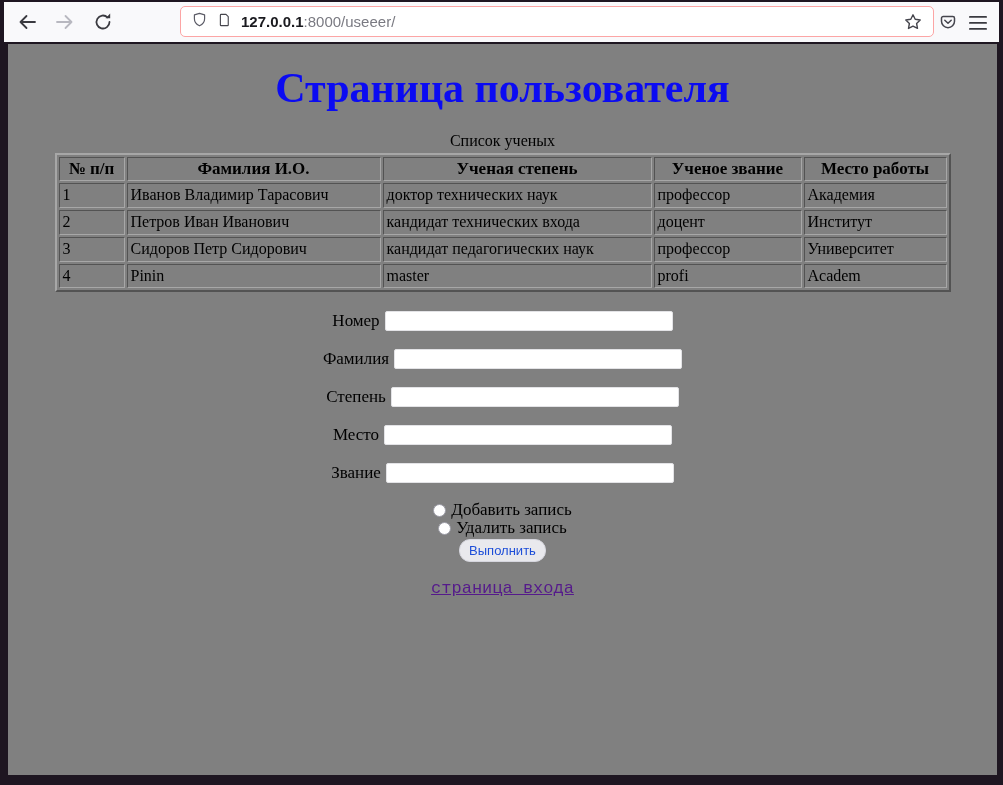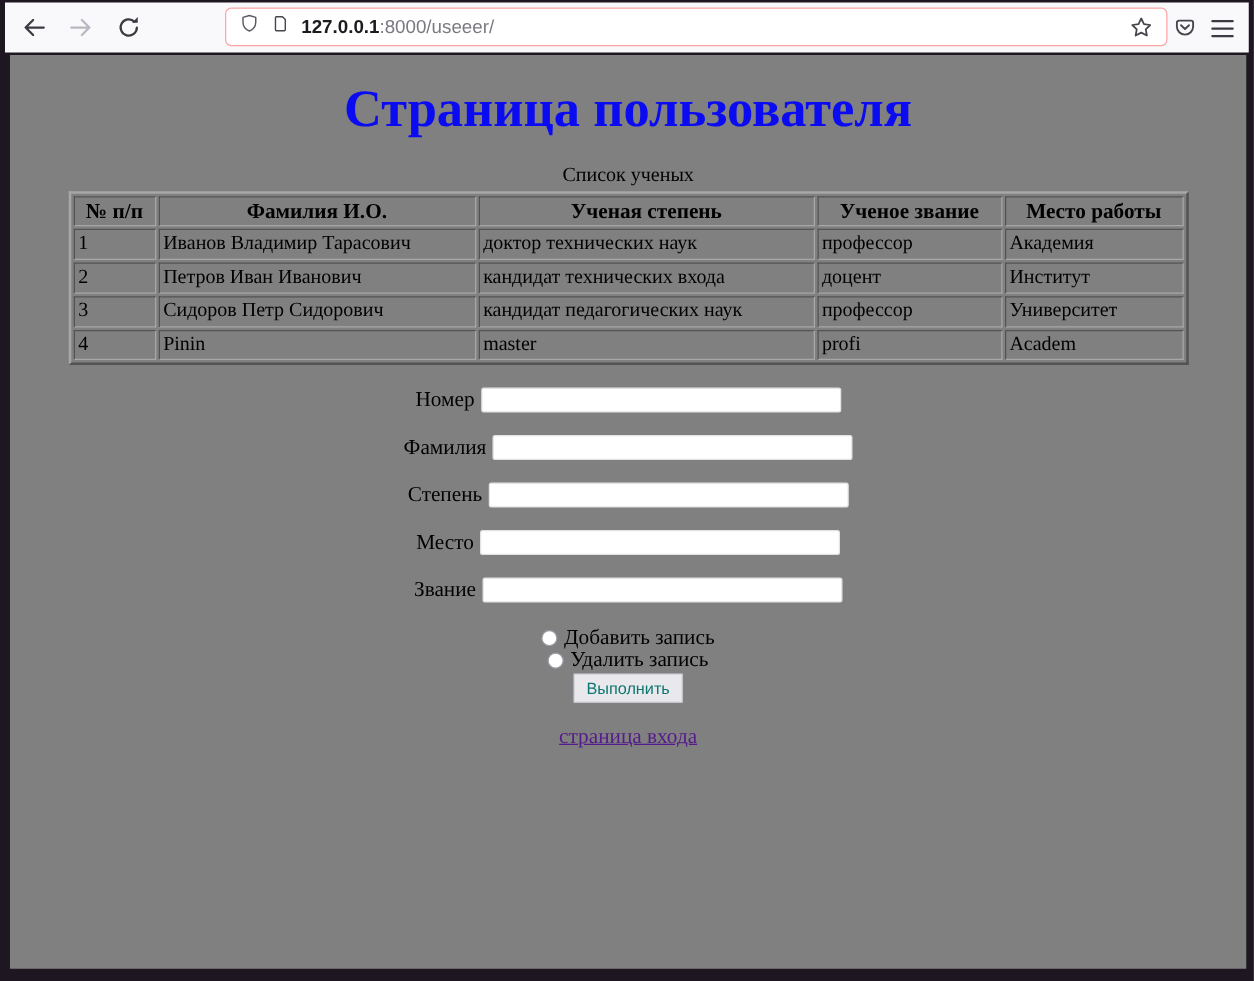--- a/index.html
+++ b/index.html
@@ -63,25 +63,25 @@
   }
   .radios{margin-top:19px;}
   .radiorow{height:18px;line-height:18px;font-size:17px;}
   .radiorow input[type=radio]{
     appearance:none;-webkit-appearance:none;width:13px;height:13px;
     border-radius:50%;border:1px solid #9b9ba5;background:#fff;
     vertical-align:-2px;margin:0 5px 0 0;cursor:pointer;
   }
   .btnrow{margin-top:2px;}
   .btnrow button{
-    font-family:"Liberation Sans",sans-serif;font-size:13px;color:#0f766e;
-    background:#e9e9ed;border:1px solid #d6d6de;border-radius:0;
+    font-family:"Liberation Sans",sans-serif;font-size:13px;color:#1d4ed8;
+    background:#e9e9ed;border:1px solid #d6d6de;border-radius:11px;
     padding:3px 9px;cursor:pointer;
   }
-  .linkrow{margin-top:17px;}
+  .linkrow{margin-top:17px;font-family:Liberation Mono, monospace;}
   .linkrow a{color:var(--link,#551a8b);font-size:17px;text-decoration:underline;cursor:pointer;}
 </style>
 </head>
 <body>
 
 <div class="toolbar" data-name="browser-toolbar">
   <span class="navicon back" data-name="back-icon">
     <svg width="22" height="22" viewBox="0 0 22 22">
         <path d="M19 11H4.5M10.5 5 4.5 11l6 6" fill="none" stroke="#3a3a40" stroke-width="1.8" stroke-linecap="round" stroke-linejoin="round"></path>
       </svg>

